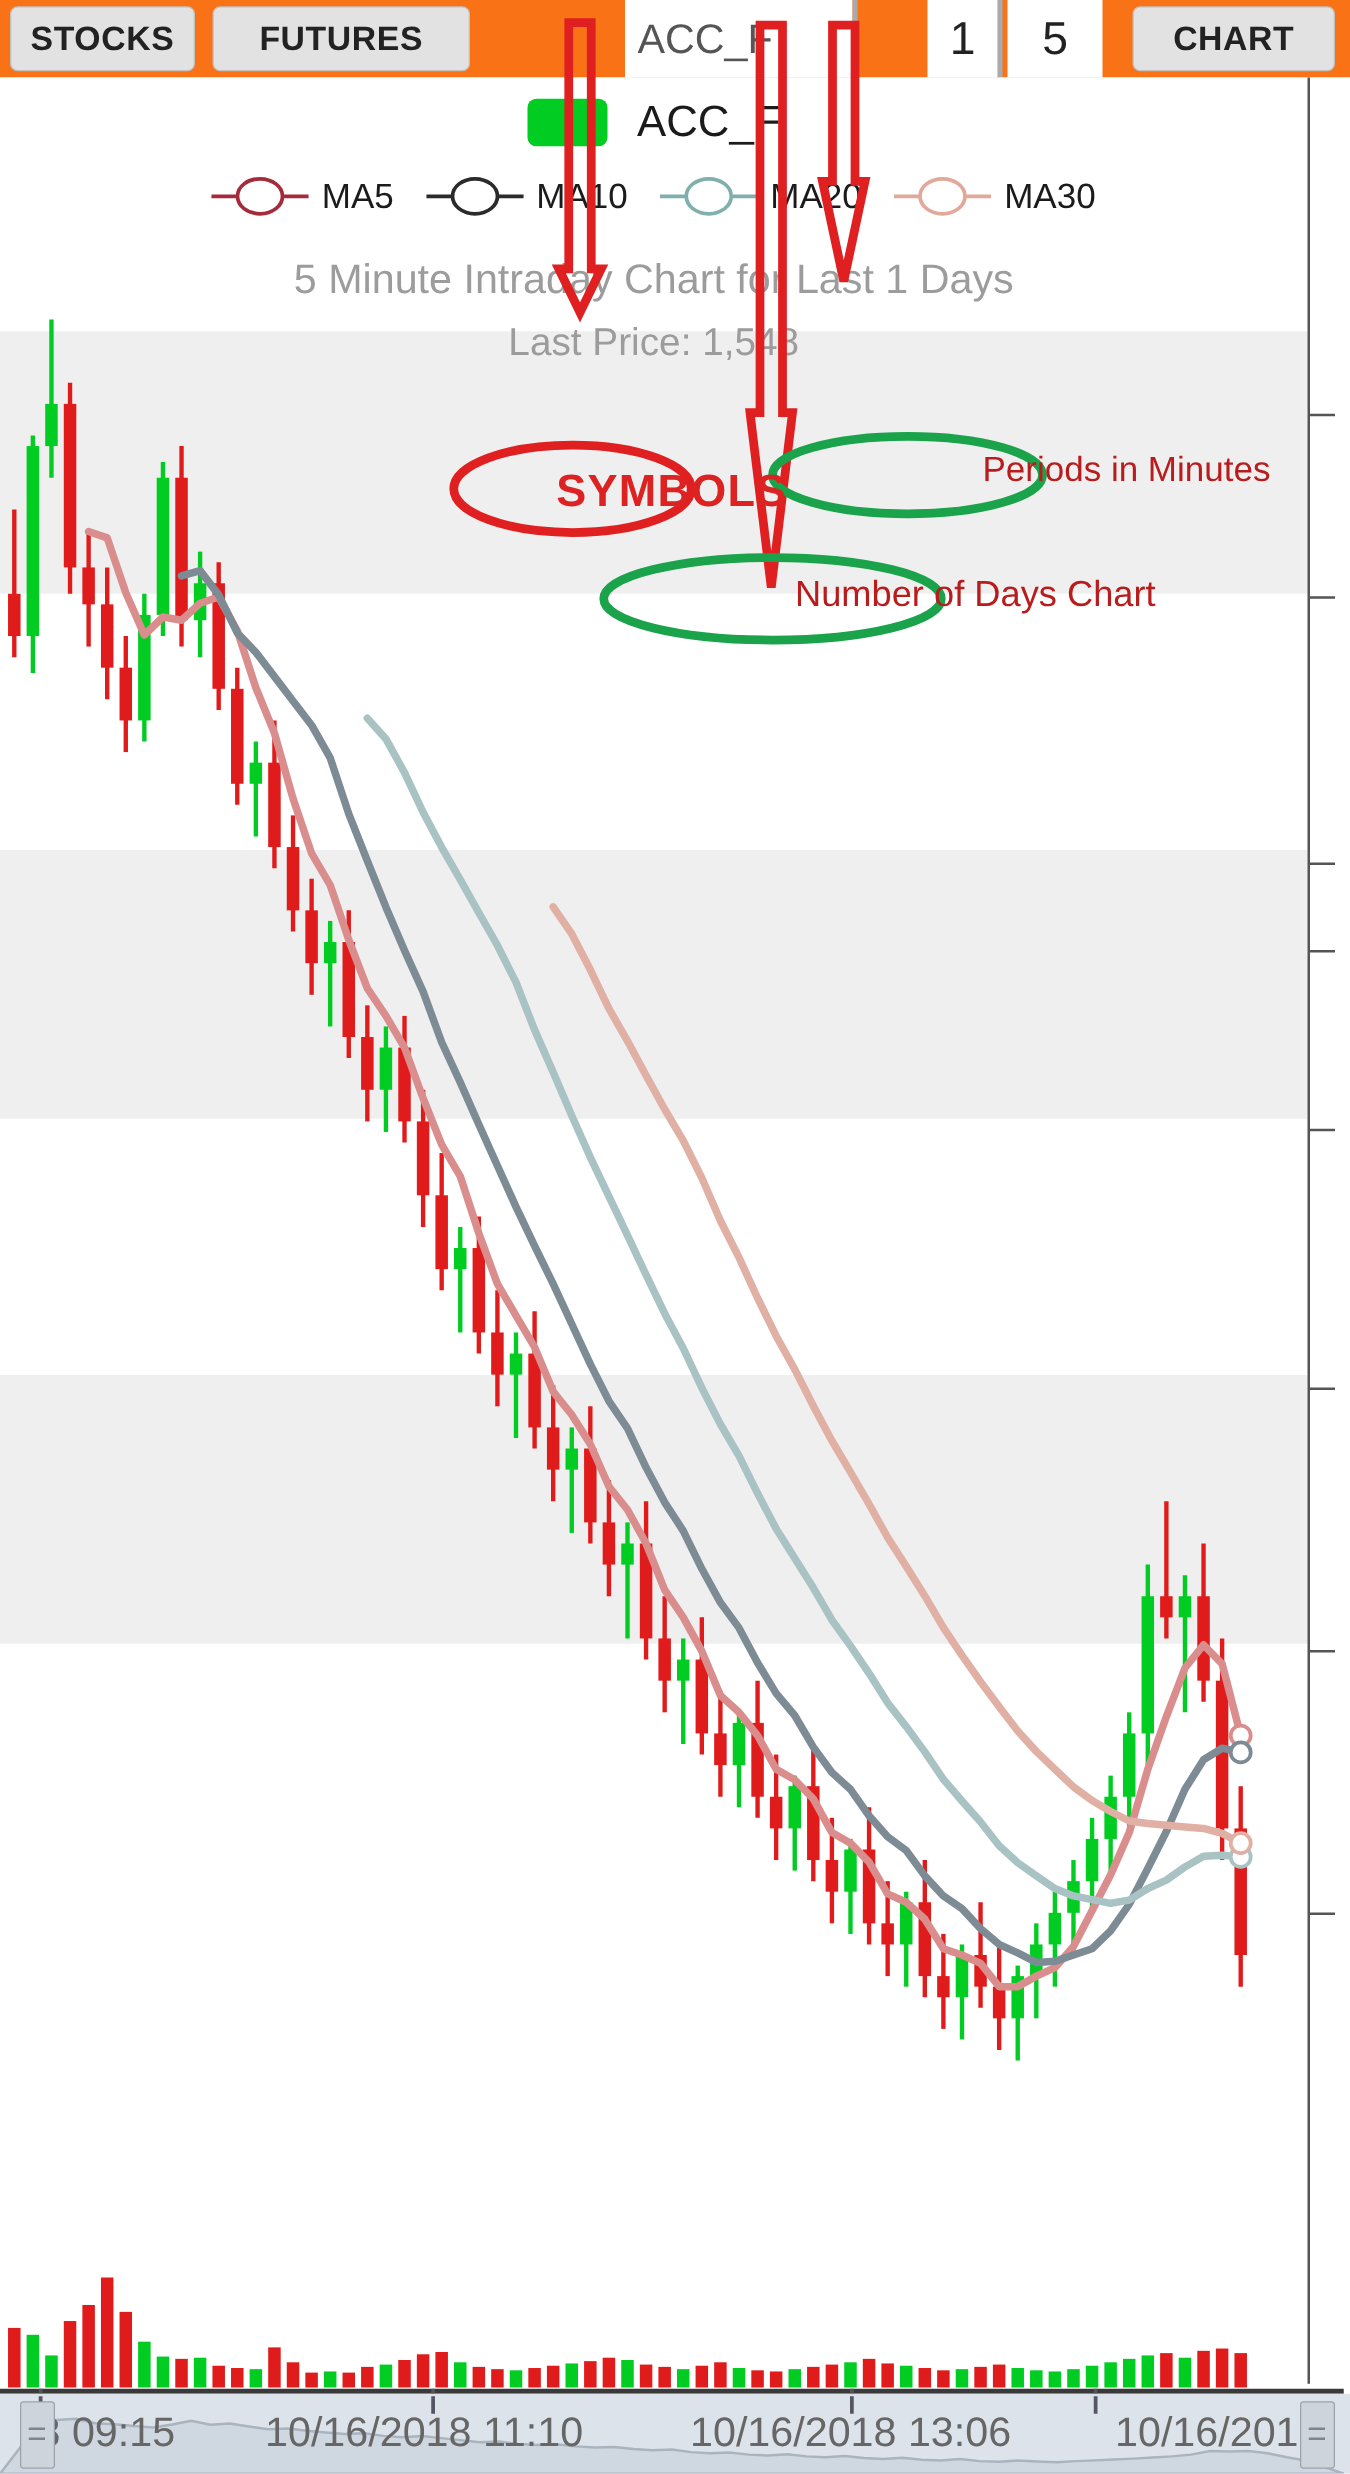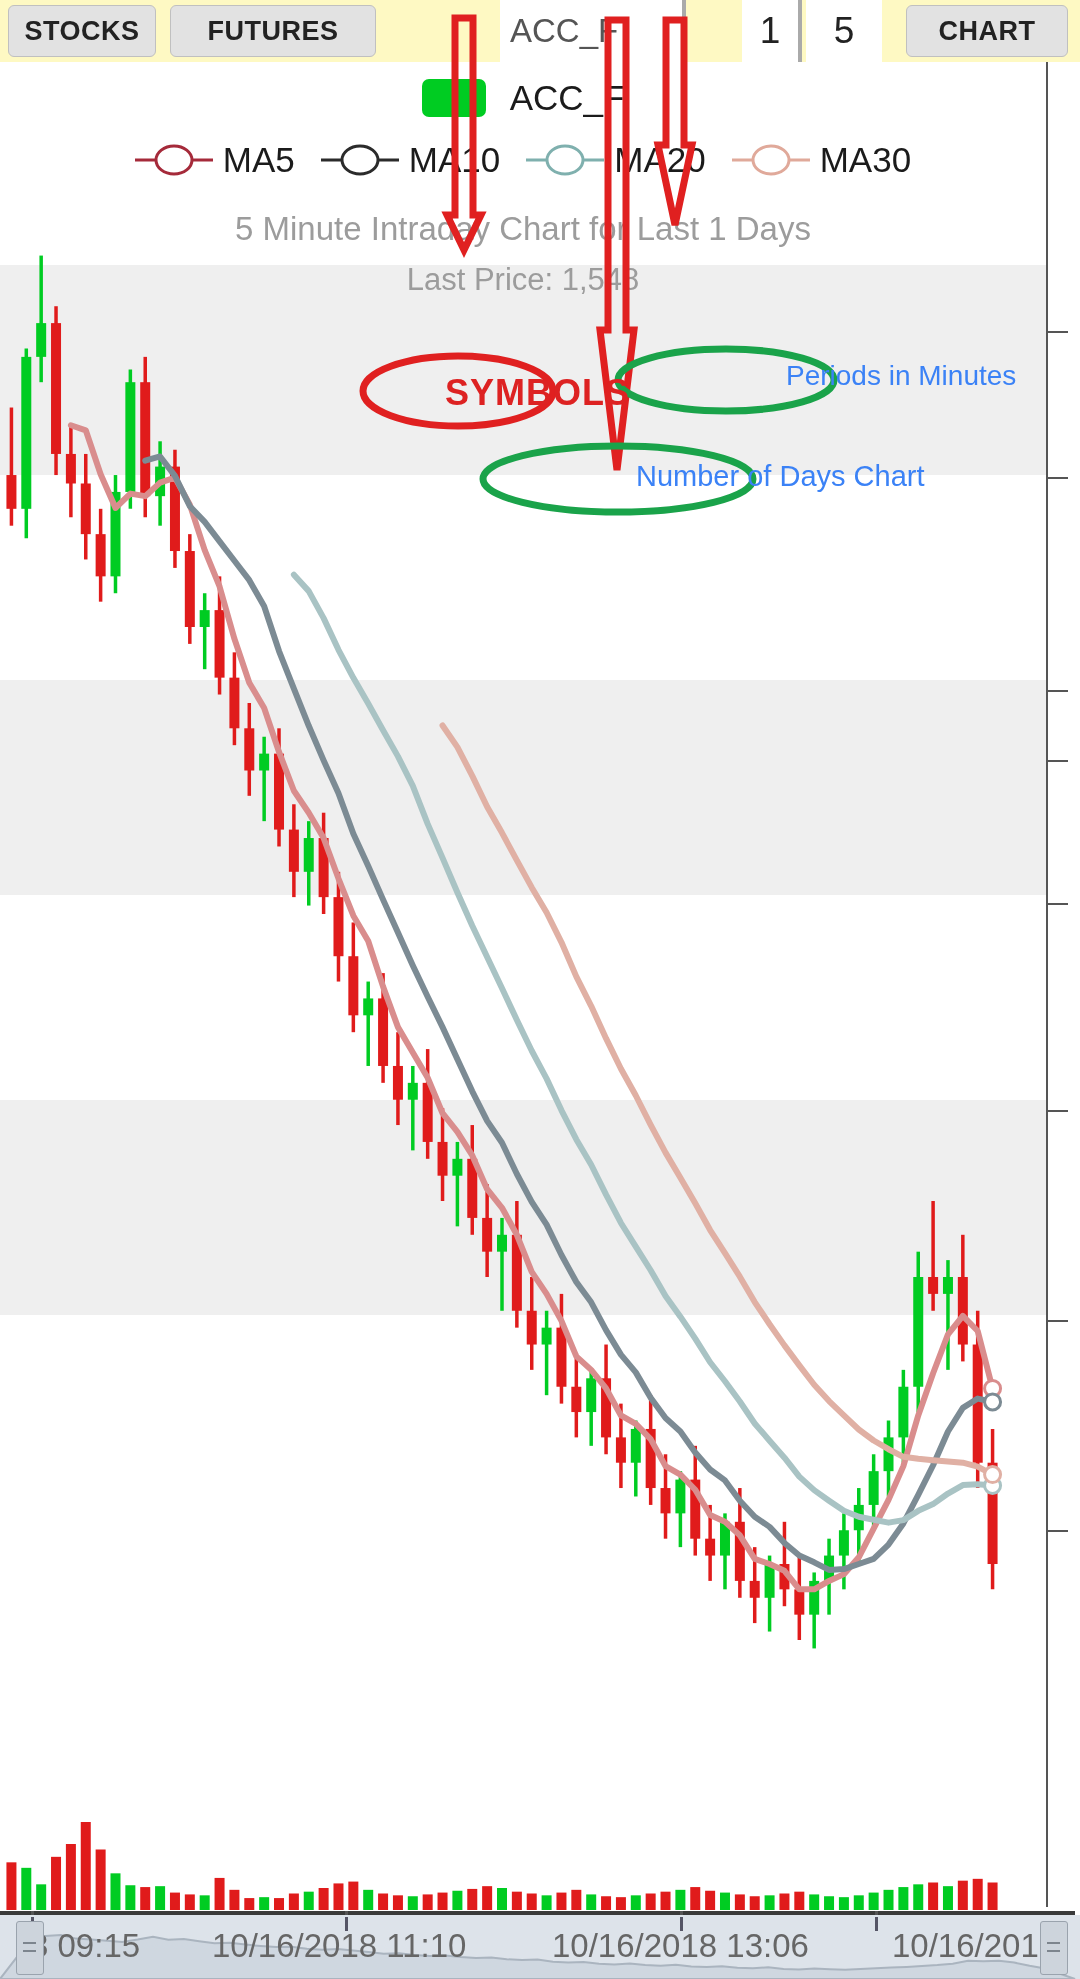--- a/index.html
+++ b/index.html
@@ -2,21 +2,21 @@
 <html><head>
 <meta charset="utf-8">
 <title>Intraday Chart</title>
 <style>
   html,body{margin:0;padding:0;background:#fff;}
   body{width:1080px;height:1979px;font-family:"Liberation Sans",sans-serif;overflow:hidden;position:relative;}
 
   
   .toolbar{
     position:absolute;left:0;top:0;width:1080px;height:62px;
-    background:#fef9c3;display:flex;align-items:center;
+    background:#f97316;display:flex;align-items:center;
   }
   .tbtn{
     background:#e2e2e2;border:1px solid #c0c0c0;border-radius:6px;
     font-family:"Liberation Sans",sans-serif;font-weight:bold;
     font-size:27px;color:#222;letter-spacing:.5px;
     height:52px;display:flex;align-items:center;justify-content:center;
     box-sizing:border-box;cursor:pointer;
   }
   #stocks-btn{position:absolute;left:8px;top:5px;width:148px;}
   #futures-btn{position:absolute;left:170px;top:5px;width:206px;}
@@ -44,29 +44,29 @@
     position:absolute;left:0;top:0;width:1046px;
     display:flex;flex-direction:column;align-items:center;
     pointer-events:none;
   }
   .legend-row1{display:flex;align-items:center;margin-top:16px;}
   .swatch{width:64px;height:38px;background:#00cc22;border-radius:7px;}
   .legend-name{font-size:35px;color:#1b1b1b;margin-left:24px;font-family:"Liberation Sans",sans-serif;}
   .legend-row2{display:flex;align-items:center;margin-top:22px;}
   .ma-item{display:flex;align-items:center;margin:0 13px;}
   .ma-item svg{display:block;}
-  .ma-label{font-size:35px;color:#1b1b1b;margin-left:10px;font-family:"Liberation Sans",sans-serif;}
+  .ma-label{font-size:28px;color:#1b1b1b;margin-left:10px;font-family:"Liberation Sans",sans-serif;}
   .chart-title{font-size:33px;color:#9c9c9c;margin-top:30px;font-family:"Liberation Sans",sans-serif;}
   .chart-subtitle{font-size:31px;color:#9c9c9c;margin-top:14px;font-family:"Liberation Sans",sans-serif;}
 
   
   .anno{position:absolute;pointer-events:none;}
   .anno-text{
     position:absolute;font-family:"Liberation Sans",sans-serif;
-    color:#3b82f6;white-space:nowrap;
+    color:#b91c1c;white-space:nowrap;
   }
   #anno-symbols-text{left:445px;top:372px;font-size:36px;font-weight:bold;letter-spacing:1px;color:#dd2222;}
   #anno-periods-text{left:786px;top:360px;font-size:28px;}
   #anno-days-text{left:636px;top:460px;font-size:29px;}
 
   
   .vaxis{position:absolute;left:1046px;top:62px;width:2px;height:1845px;background:#555;}
   .vtick{position:absolute;left:1048px;width:20px;height:2px;background:#555;}
   .xaxis-line{position:absolute;left:0;top:1911px;width:1075px;height:4px;background:#3a3a3a;}
   .navigator{

